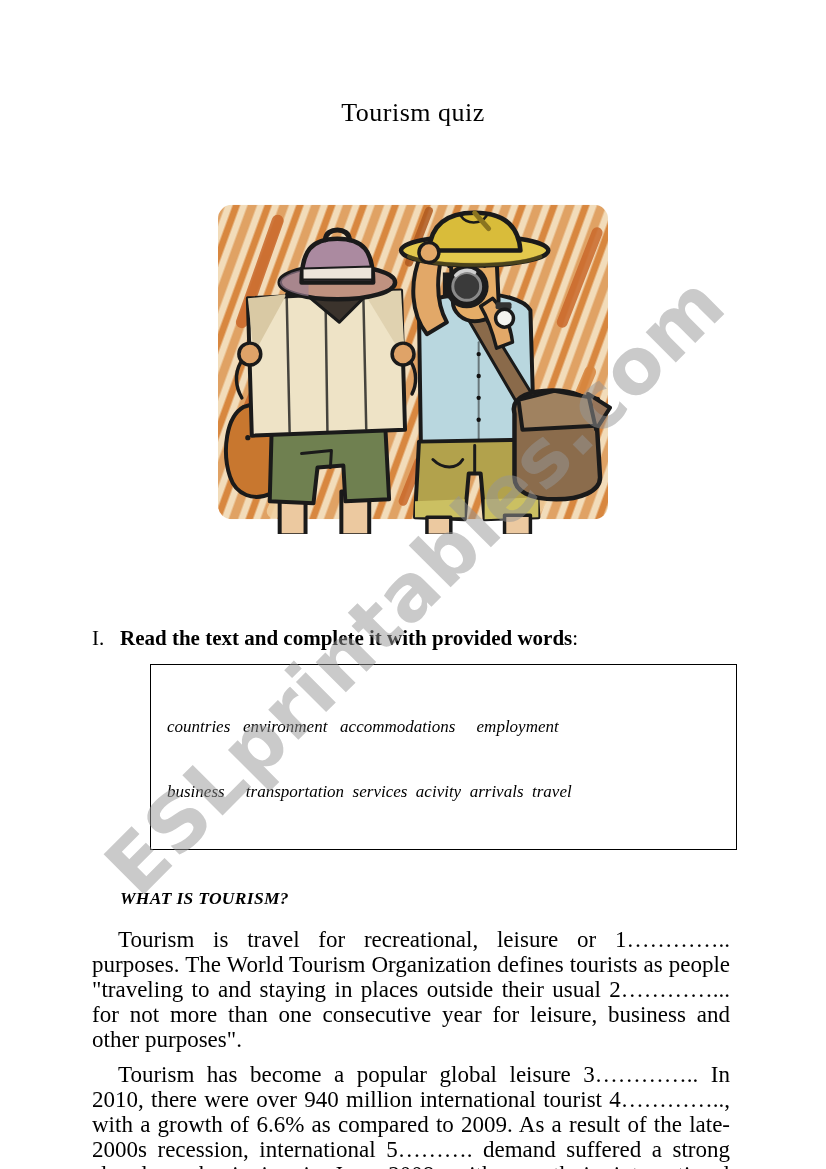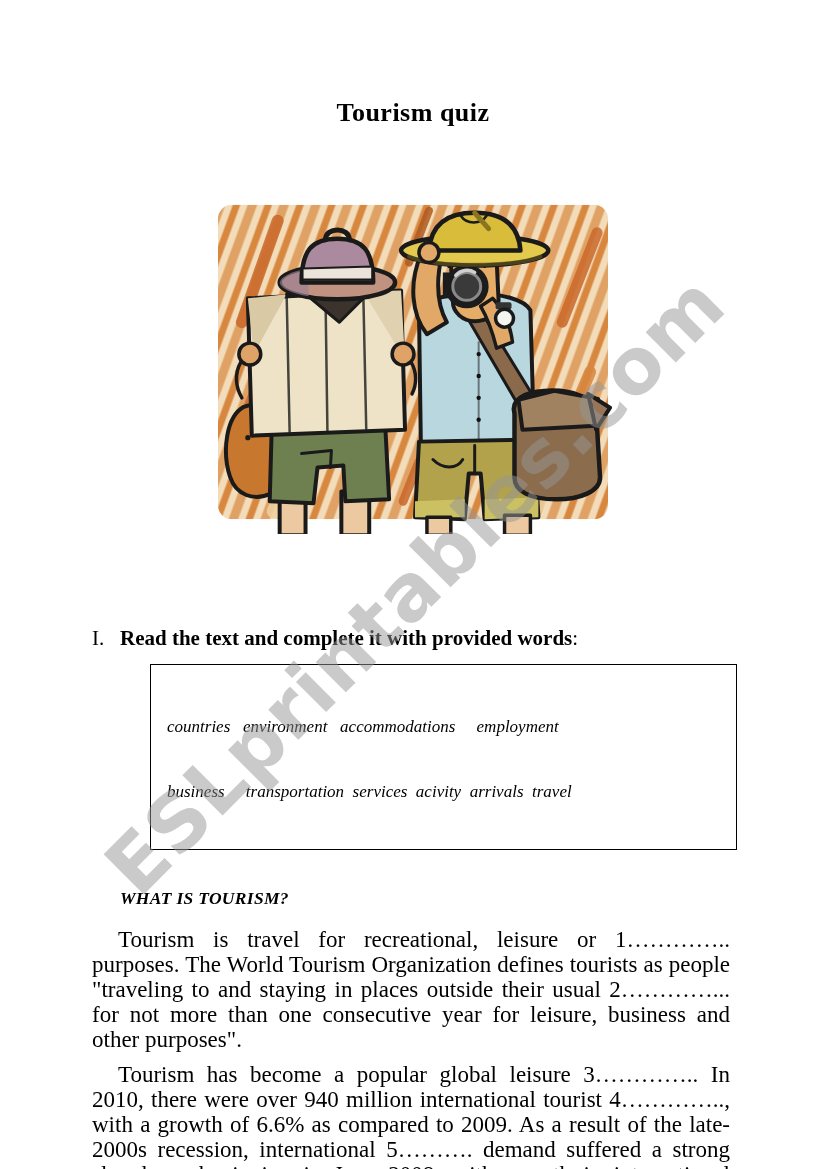--- a/index.html
+++ b/index.html
@@ -10,21 +10,21 @@
     overflow:hidden;
     font-family:"Liberation Serif", serif;
     color:#000;
   }
   .doc-title{
     margin:0;
     padding-top:96px;
     text-align:center;
     font-size:26px;
     line-height:34px;
-    font-weight:bold;
+    font-weight:normal;
     letter-spacing:0.5px;
   }
   .illustration-wrap{
     width:398px;height:332px;
     margin:72px auto 0 auto;
   }
   .instruction{
     margin:92px 98px 0 92px;
     font-size:21px;
     line-height:24px;

